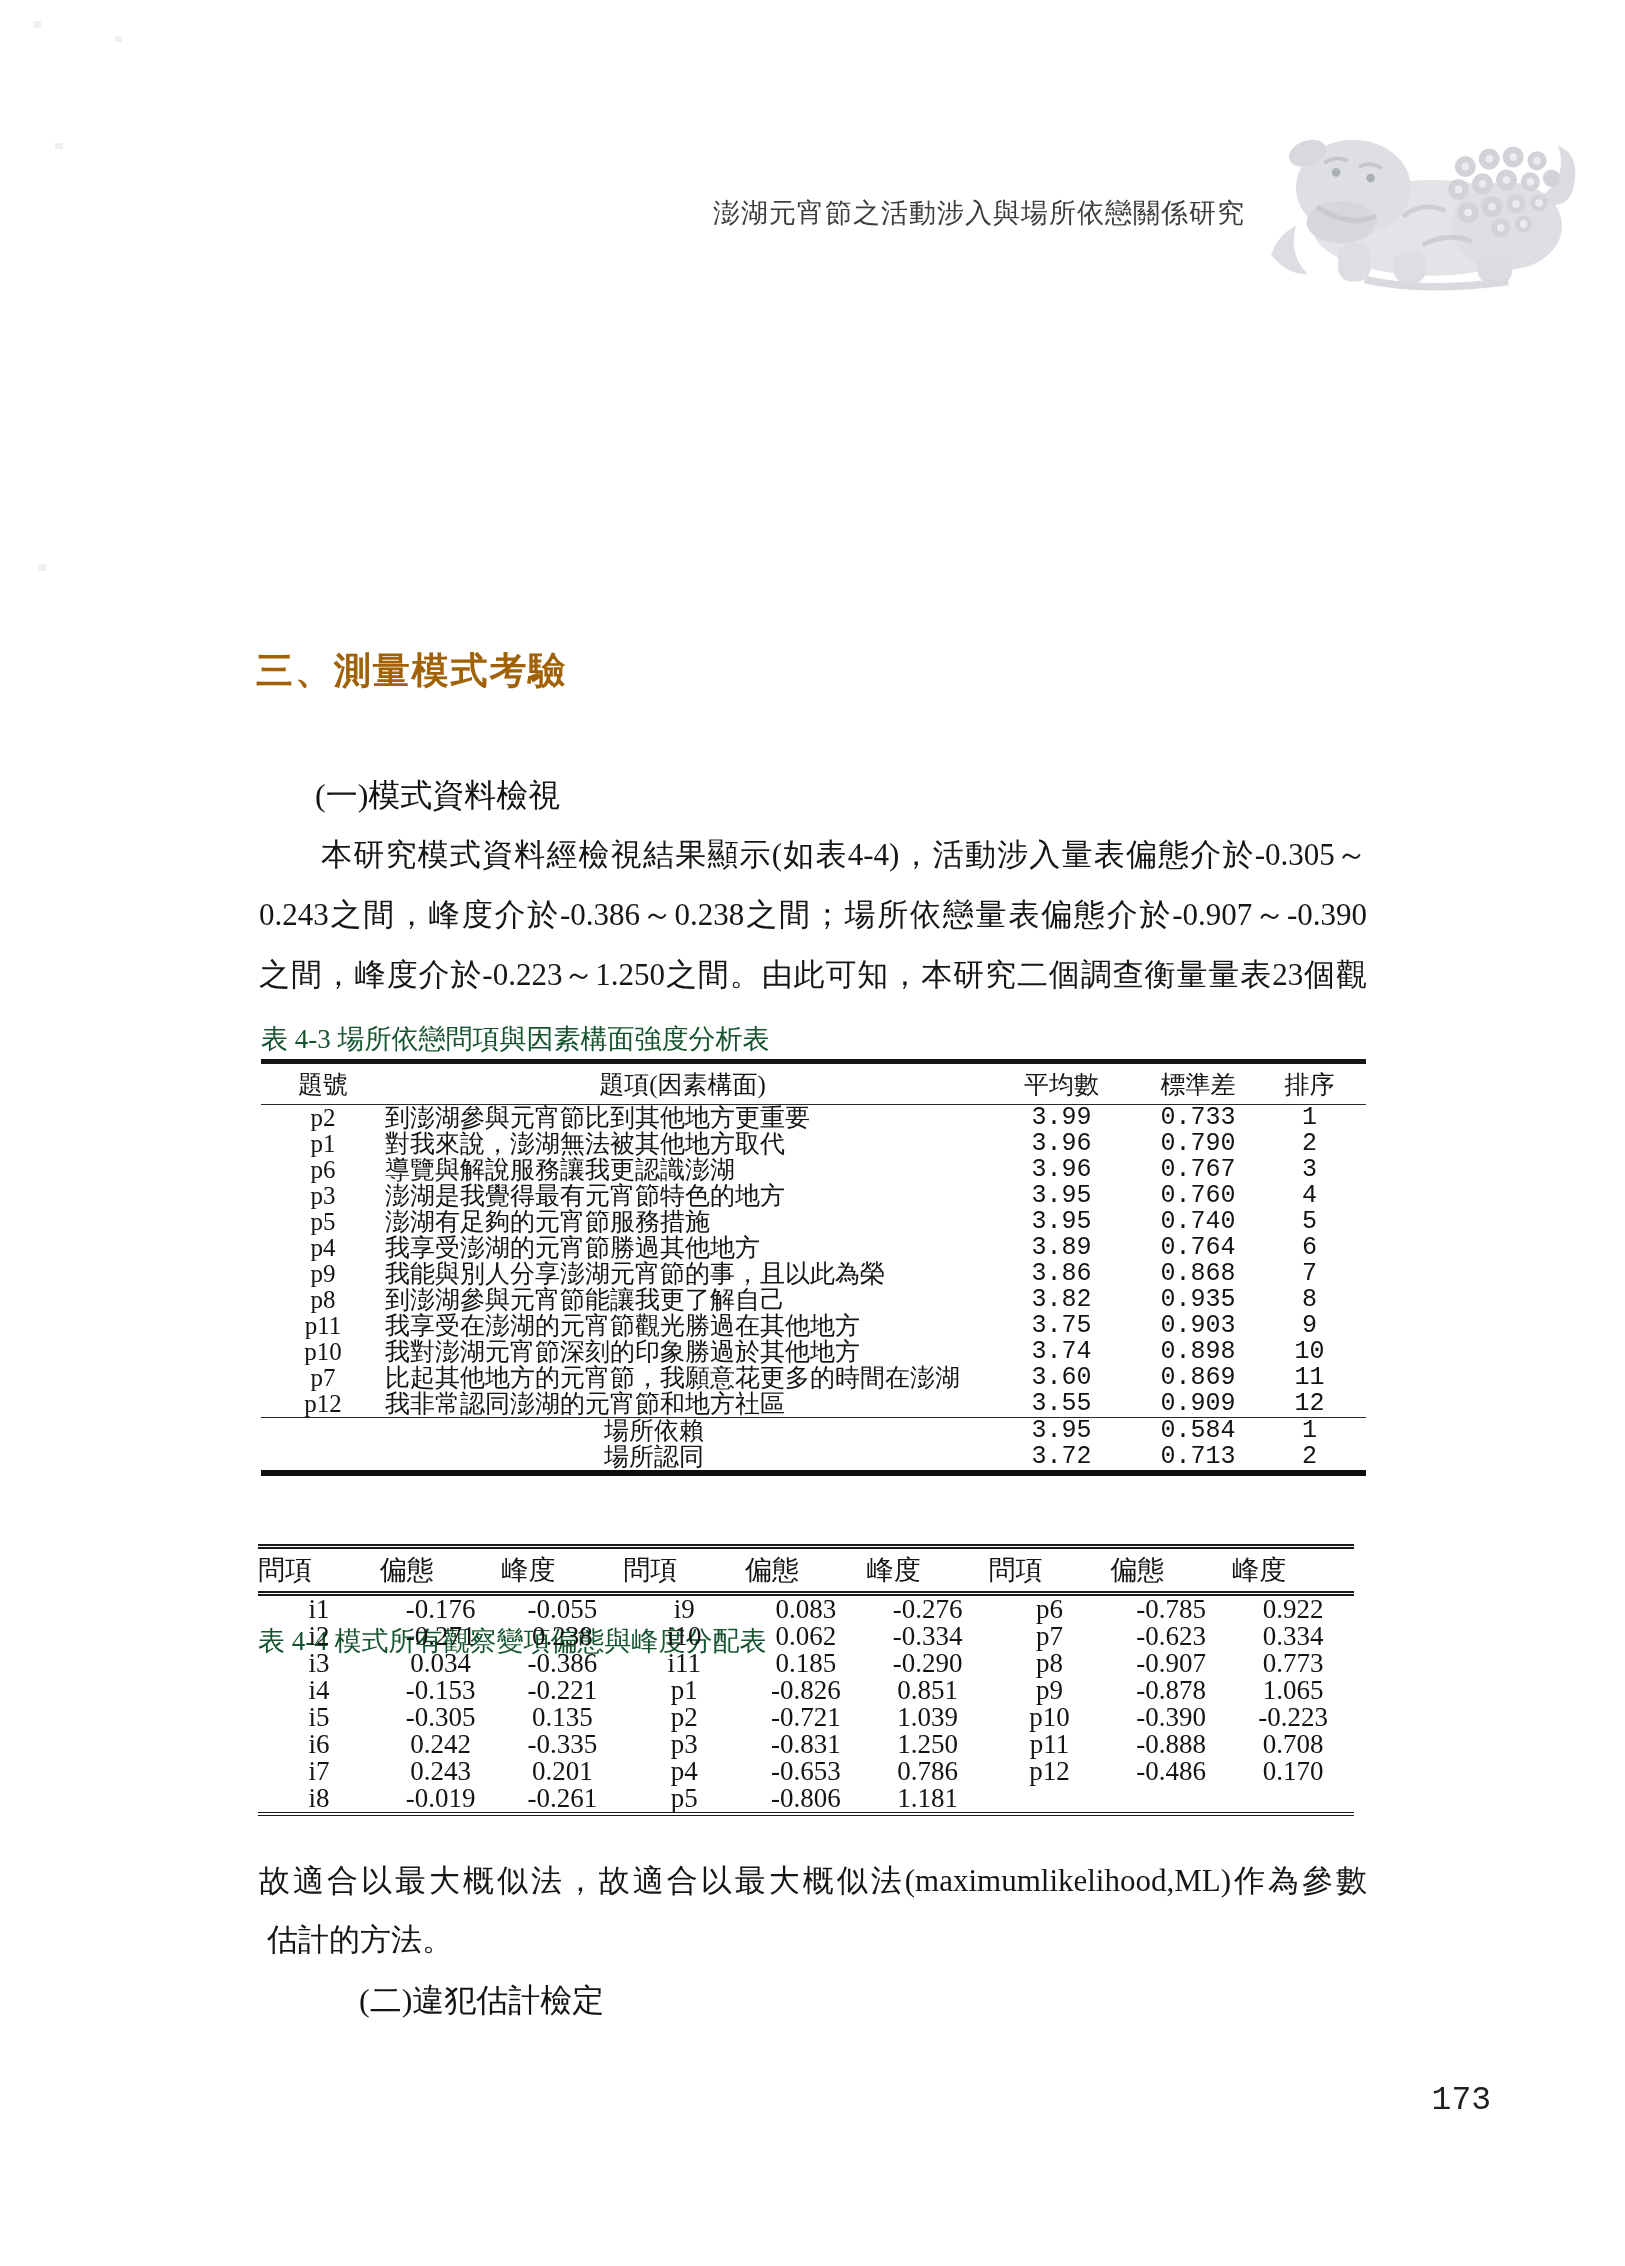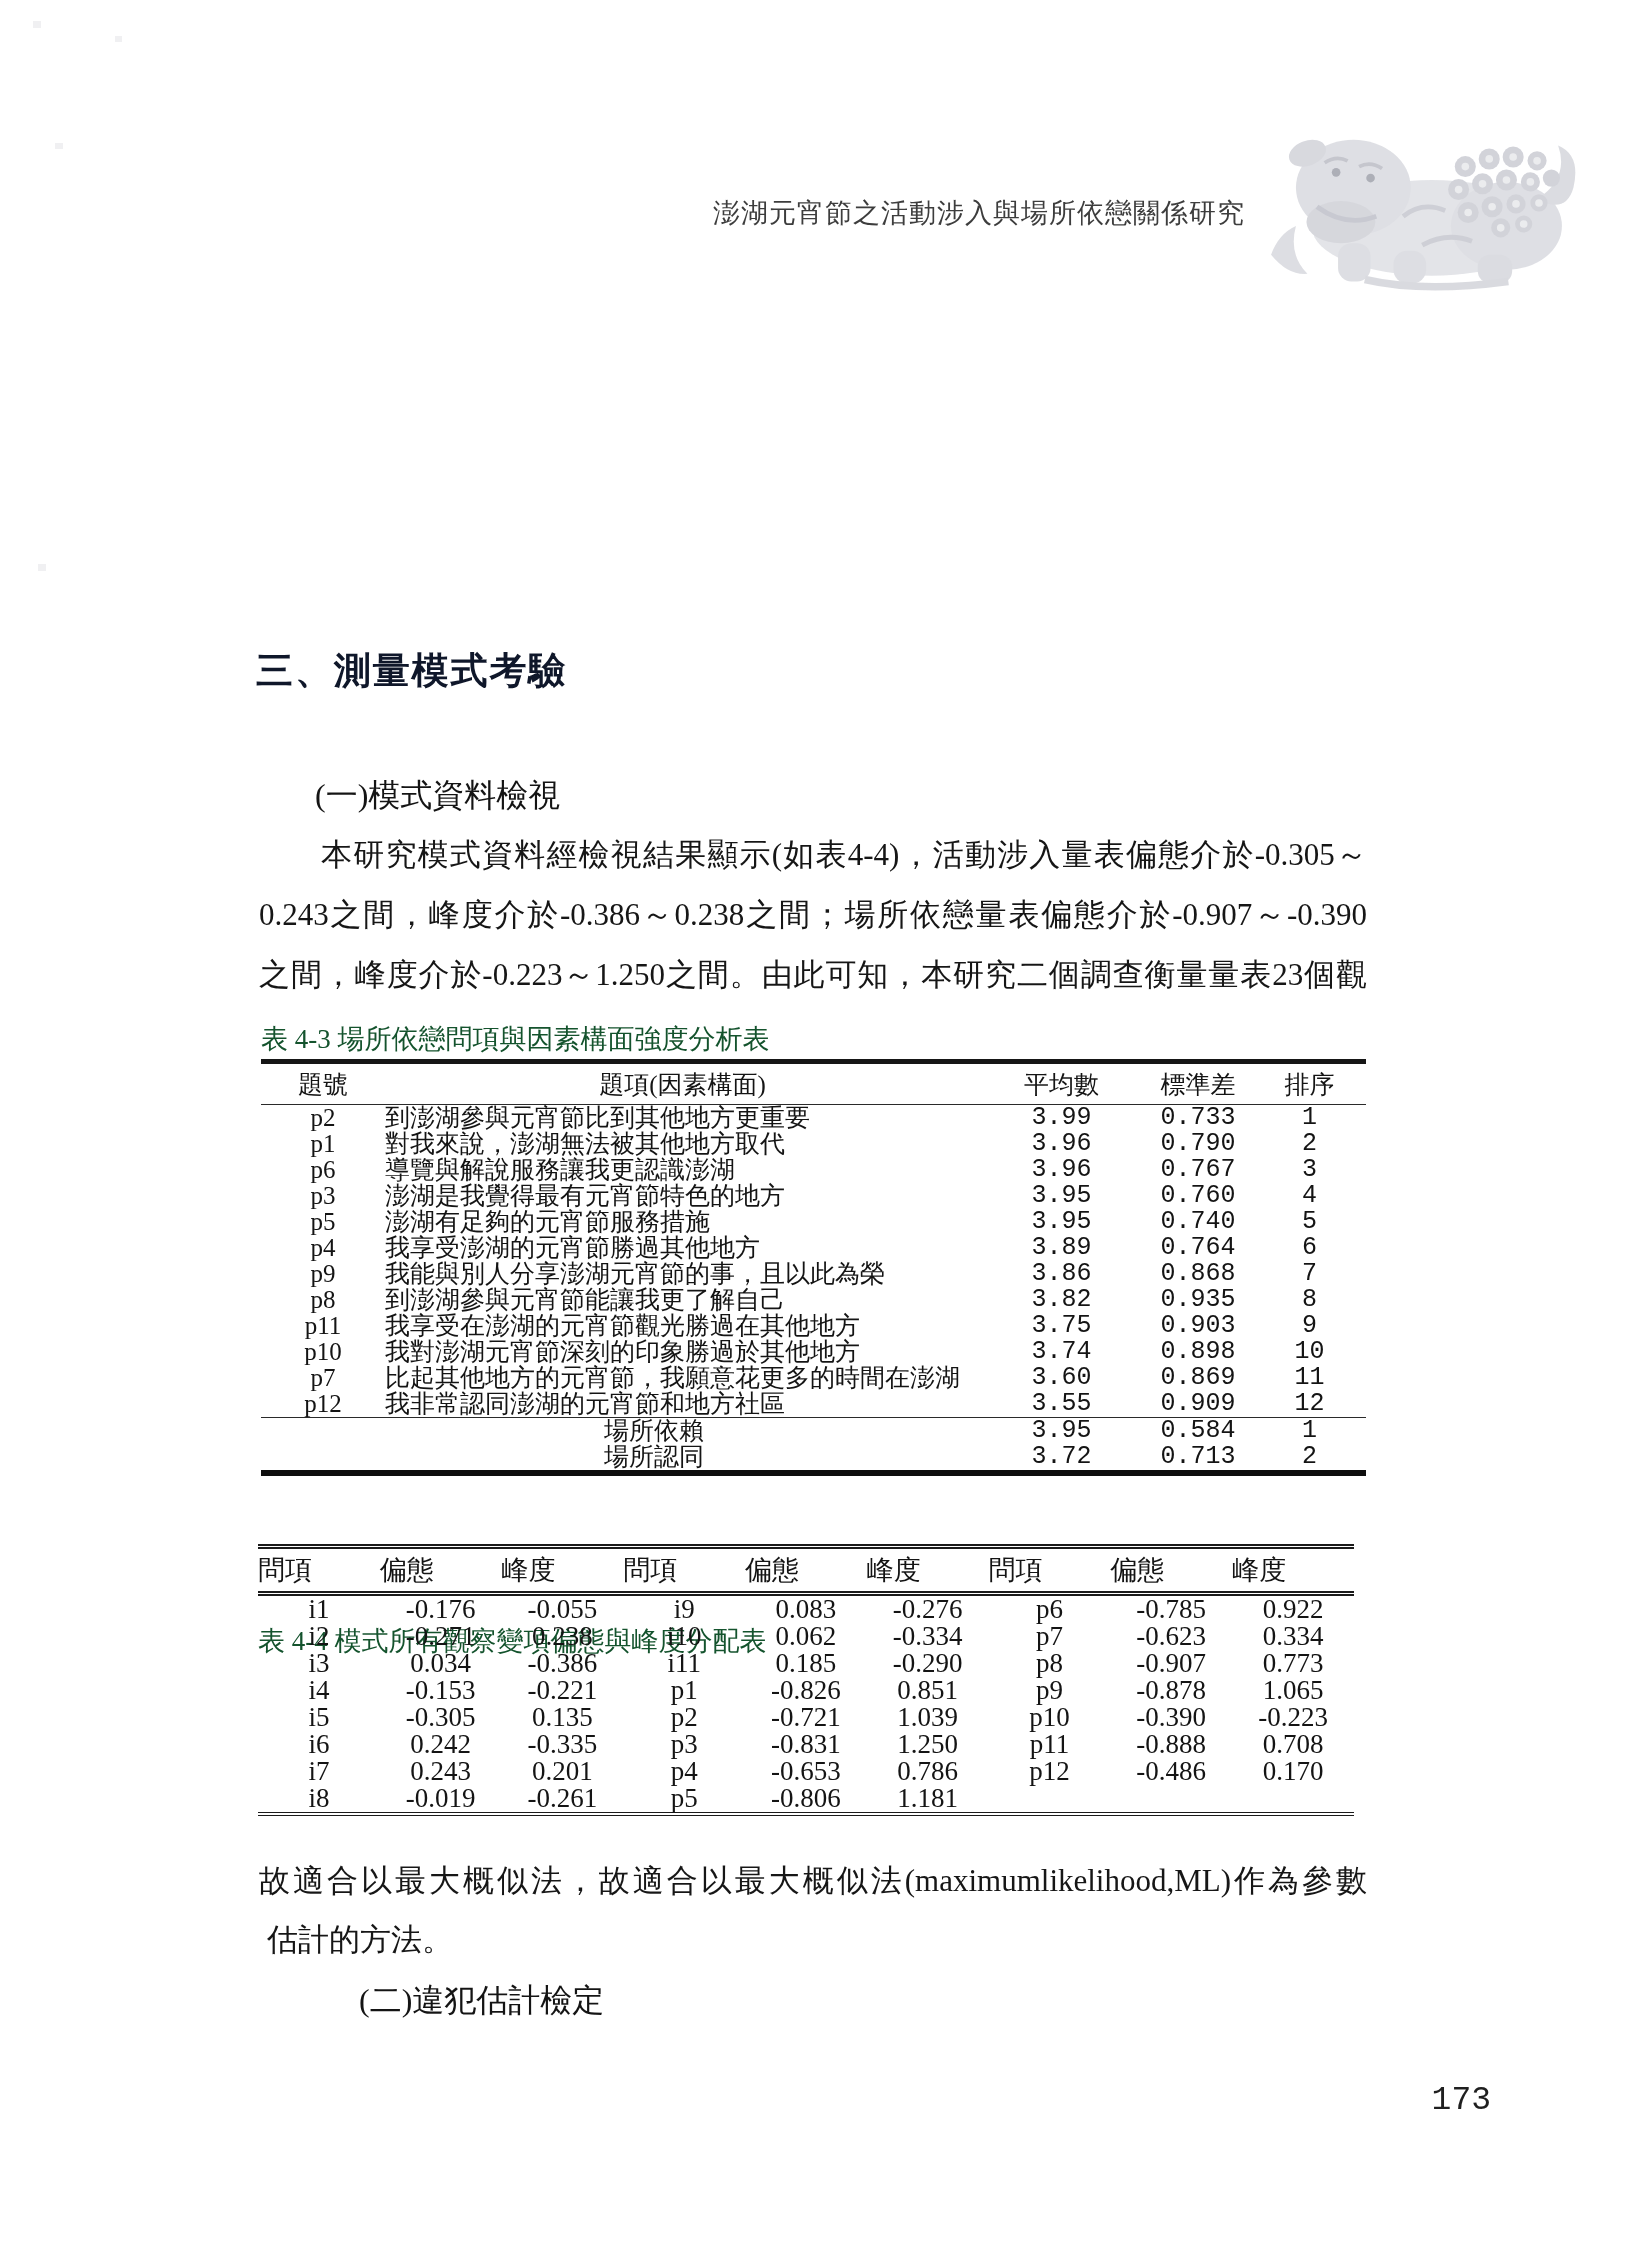--- a/index.html
+++ b/index.html
@@ -10,21 +10,21 @@
   
   .header-title {
     position:absolute; top:195px; right:380px;
     font-size:27px; letter-spacing:1px; color:#3d3d3d;
     font-family:"Liberation Sans", sans-serif; font-weight:400;
   }
   .lion { position:absolute; left:1250px; top:111px; width:333px; height:182px; }
   
   .sec-heading {
     position:absolute; left:256px; top:646px;
-    font-size:37px; font-weight:700; letter-spacing:1.9px; color:#0f172a;
+    font-size:37px; font-weight:700; letter-spacing:1.9px; color:#a16207;
   }
   .sub-heading1 { position:absolute; left:315px; top:774px; font-size:32px; }
   .sub-heading2 { position:absolute; left:359px; top:1979px; font-size:32px; }
   .body-line { position:absolute; font-size:31px; color:#161616; white-space:nowrap; }
   .jline { white-space:normal; text-align:justify; text-align-last:justify; }
   .p1l0 { left:321px; top:834px; width:1046px; }
   .p1l1 { left:259px; top:894px; width:1108px; }
   .p1l2 { left:259px; top:954px; width:1108px; }
   .p2l0 { left:259px; top:1860px; width:1108px; }
   .p2l1 { left:267px; top:1919px; }

